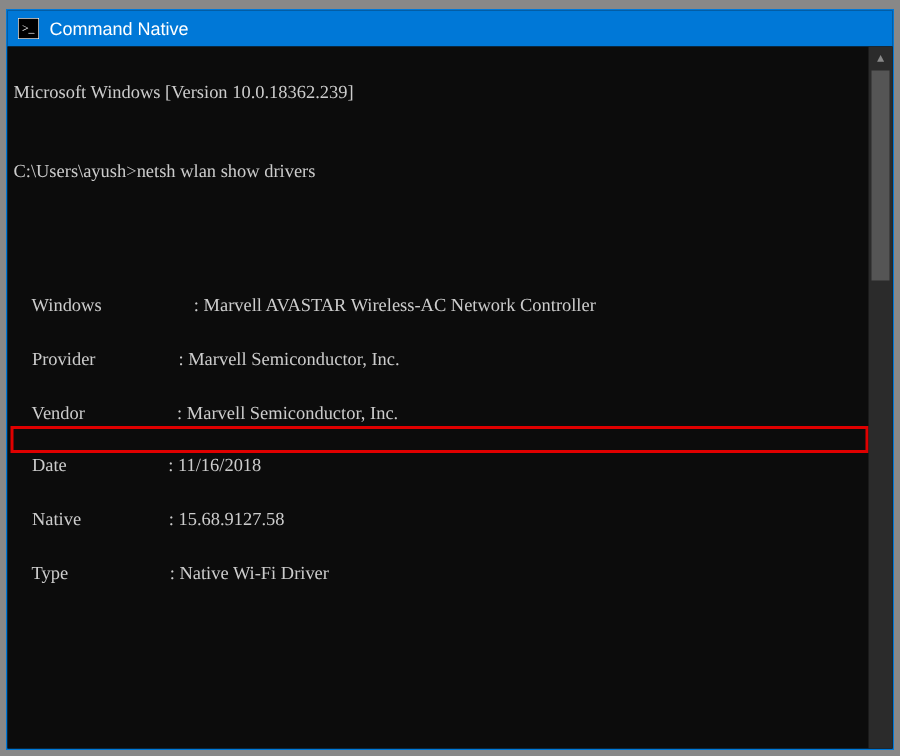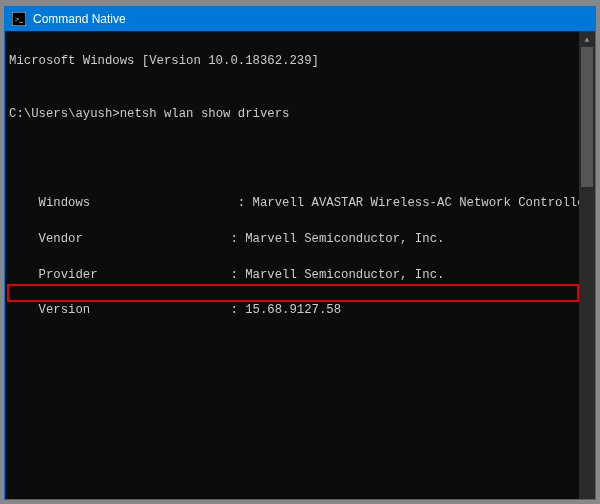--- a/index.html
+++ b/index.html
@@ -45,21 +45,21 @@
     .terminal {
       flex: 1;
       background: #0c0c0c;
       color: #cccccc;
       padding: 4px 4px;
       overflow: hidden;
       line-height: 1.45;
       white-space: pre;
       position: relative;
     }
-    .line { white-space: pre; }
+    .line { white-space: pre; font-family: Liberation Serif, serif; }
     .highlight-box {
       border: 2px solid #e00000;
       position: absolute;
       pointer-events: none;
     }
     .scrollbar {
       position: absolute;
       right: 0; top: 24px; bottom: 0;
       width: 16px;
       background: #2b2b2b;
@@ -93,23 +93,25 @@
   </div>
 
   <div class="terminal">
 <div class="line">Microsoft Windows [Version 10.0.18362.239]</div>
 <div class="line"></div>
 <div class="line"><span>C:\Users\ayush&gt;</span><span>netsh wlan show drivers</span></div>
 <div class="line"></div>
 <div class="line"></div>
 <div class="line"></div>
 <div class="line"><span>    Windows                    :</span><span> Marvell AVASTAR Wireless-AC Network Controller</span></div>
+<div class="line"><span>    Provider                  :</span><span> Marvell Semiconductor, Inc.</span></div>
 <div class="line"><span>    Vendor                    :</span><span> Marvell Semiconductor, Inc.</span></div>
-<div class="line"><span>    Provider                  :</span><span> Marvell Semiconductor, Inc.</span></div>
-<div class="line"><span>    Version                   :</span><span> 15.68.9127.58</span></div>
+<div class="line"><span>    Date                      :</span><span> 11/16/2018</span></div>
+<div class="line"><span>    Native                   :</span><span> 15.68.9127.58</span></div>
+<div class="line"><span>    Type                      :</span><span> Native Wi-Fi Driver</span></div>
 
 
 
 
 
 
 
 
 
 

